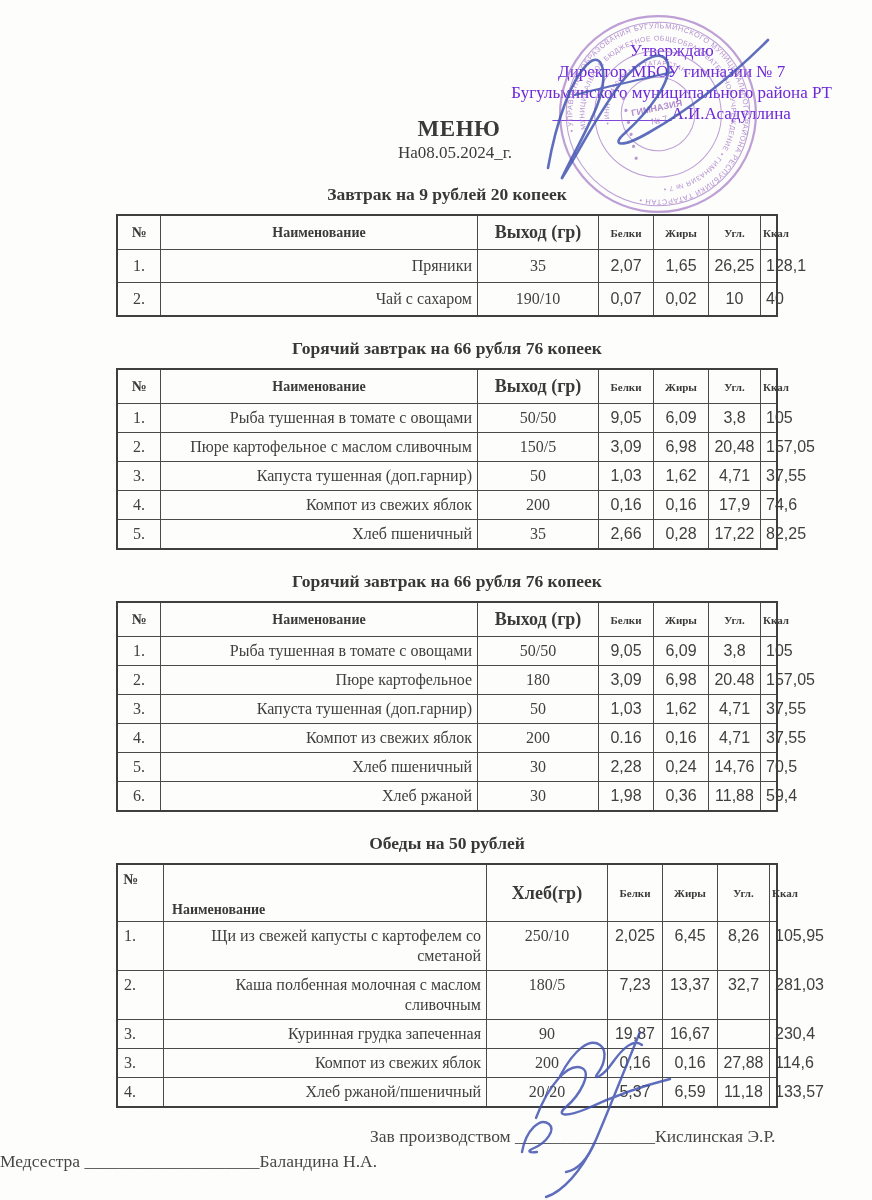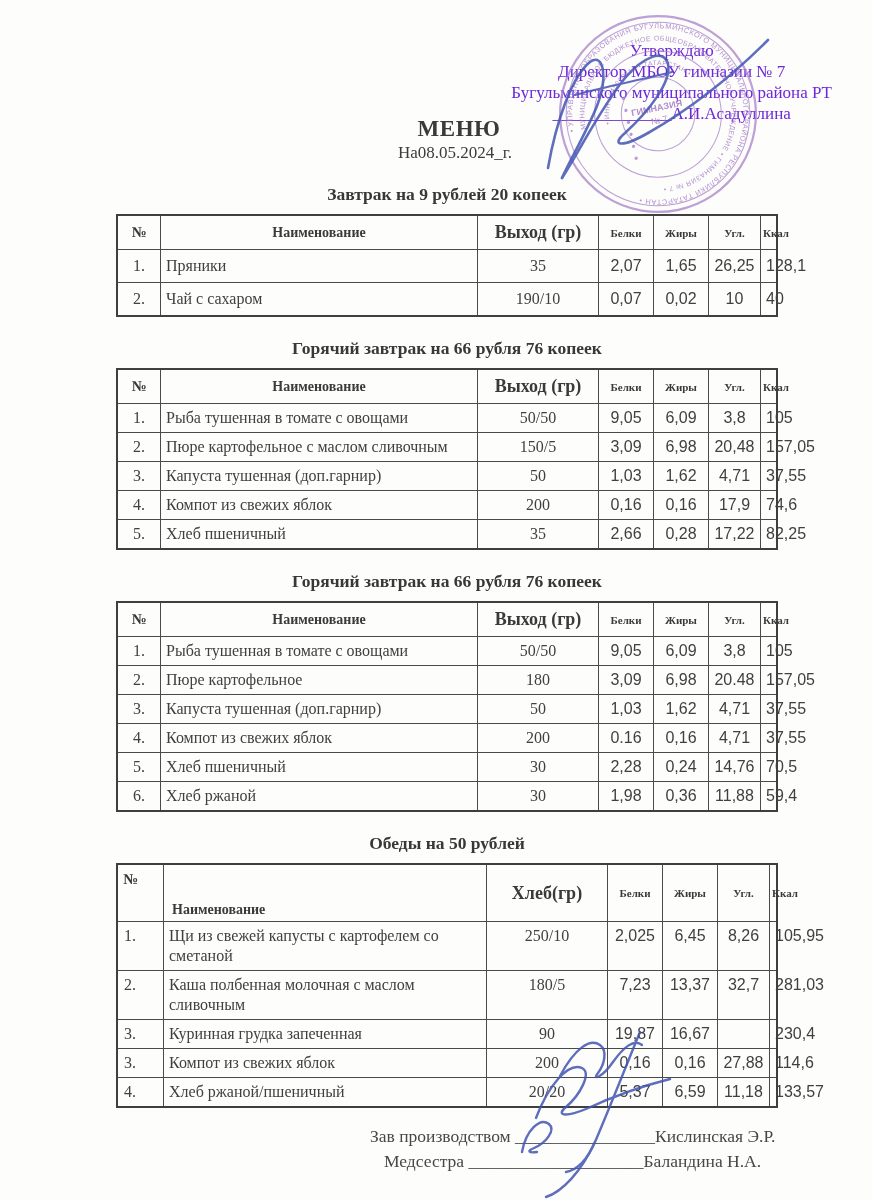--- a/index.html
+++ b/index.html
@@ -29,34 +29,34 @@
   th.col0{width:38px;font-size:15px;}
   th.col1{width:312px;font-size:14px;}
   th.col2{width:116px;font-size:18px;}
   th.col3{width:50px;}
   th.col4{width:50px;}
   th.col5{width:47px;}
   th.col3,th.col4,th.col5,th.col6{font-size:11px;vertical-align:top;padding-top:6px;}
   table.menu td{padding:4px 5px;vertical-align:top;font-size:16px;
     line-height:20px;color:#404040;}
   td.col0{text-align:center;}
-  td.col1{text-align:left;}
+  td.col1{text-align:right;}
   td.col2,td.col3,td.col4,td.col5,td.col6{text-align:center;}
   td.col3,td.col4,td.col5,td.col6{font-family:"Liberation Sans",sans-serif;
     font-size:15px;padding-top:6px;color:#3d3d3d;}
   table.t1 td{padding-top:6px;padding-bottom:6px;}
   table.t4 th{height:44px;}
   table.t4 th.col0{vertical-align:top;text-align:left;padding-left:5px;}
   table.t4 th.col1{vertical-align:bottom;text-align:left;padding-left:8px;padding-bottom:3px;}
   table.t4 td.col0{text-align:left;padding-left:6px;}
   
   .footer{position:absolute;top:1124px;left:0;width:872px;
     font-size:17.5px;line-height:25px;color:#474747;}
   .footer .f-line1{margin-left:370px;}
-  .footer .f-line2{margin-left:384px;}
+  .footer .f-line2{}
   
   .stamp{position:absolute;left:556px;top:12px;width:204px;height:204px;
     transform:rotate(-12deg);pointer-events:none;}
   
   .ink{position:absolute;left:0;top:0;pointer-events:none;}
 </style>
 </head>
 <body>
 
 <div class="page">

